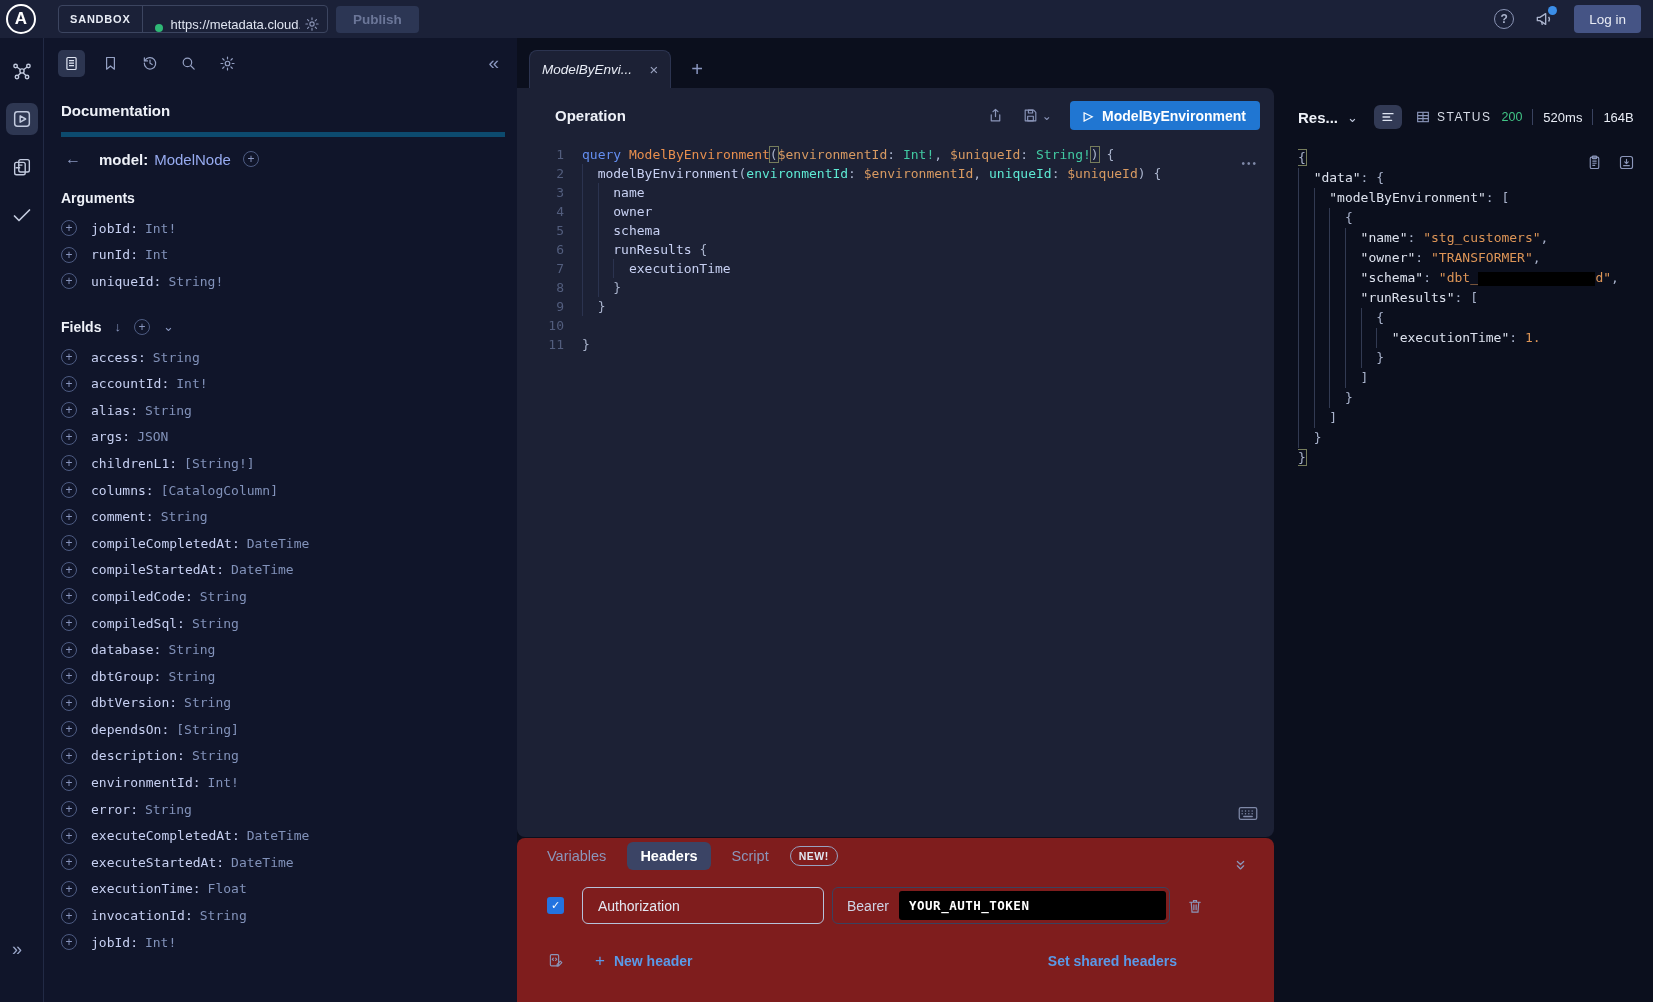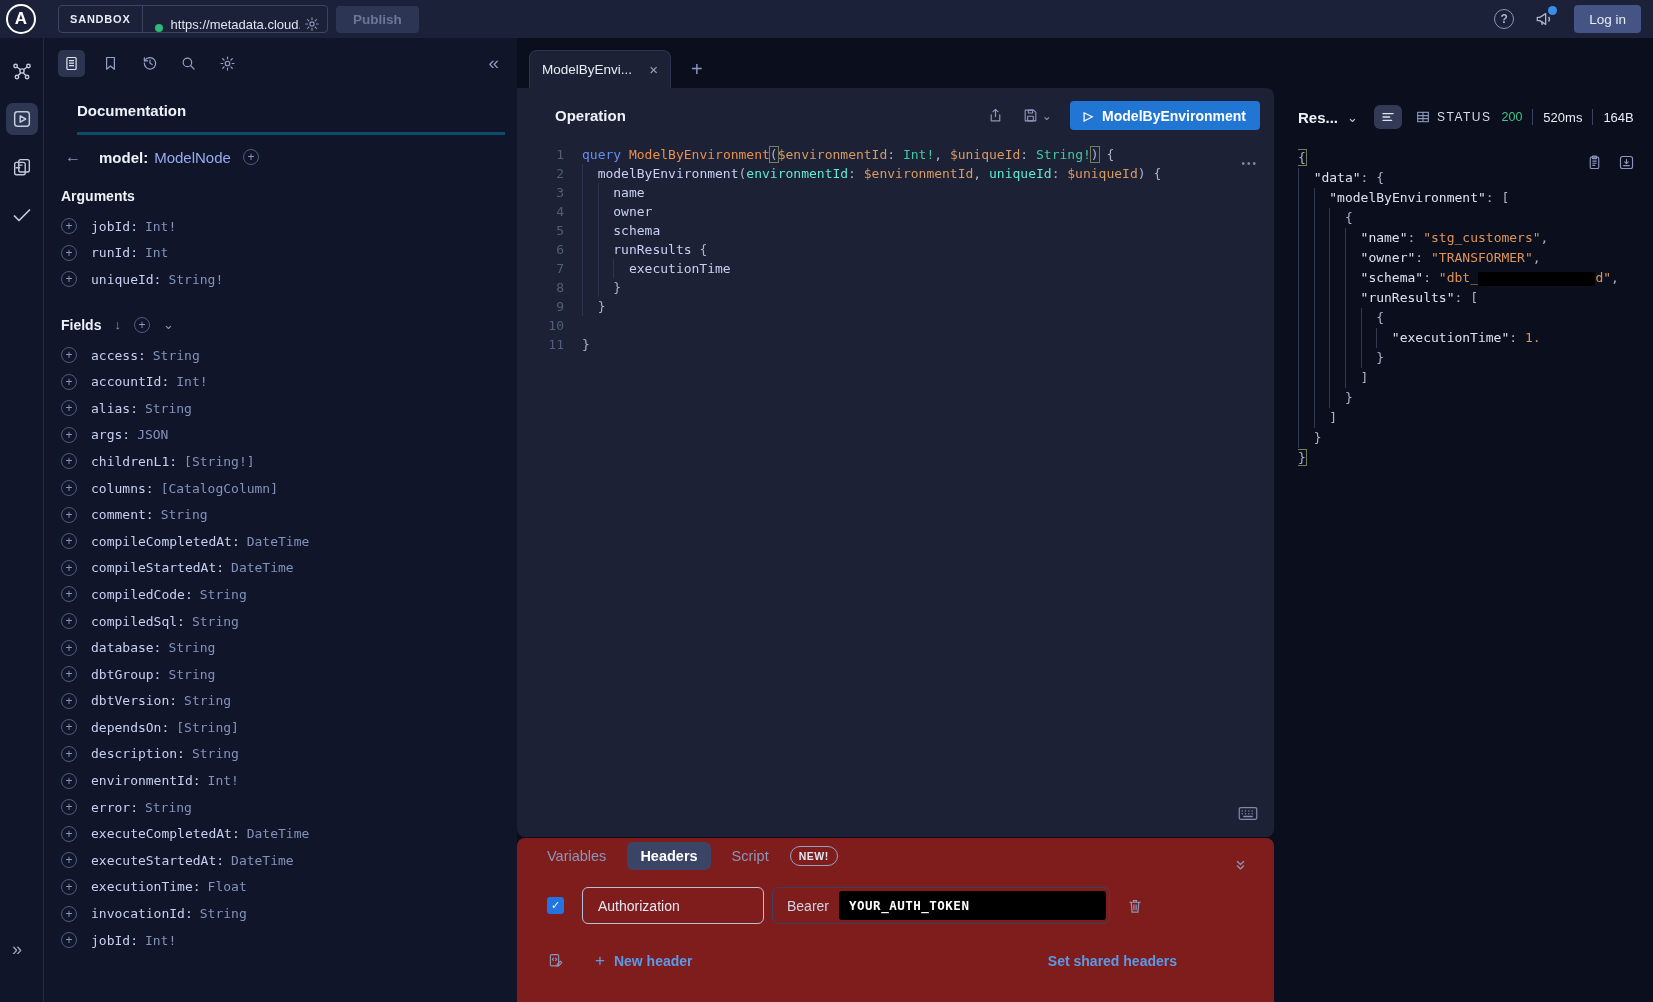--- a/index.html
+++ b/index.html
@@ -51,21 +51,21 @@
   .doc-panel { width:473px; background:#10152a; display:flex; flex-direction:column;
     flex-shrink:0; }
   .doc-toolbar { height:50px; display:flex; align-items:center; padding:0 18px 0 14px;
     gap:12px; flex-shrink:0; }
   .dt-item { width:27px; height:27px; border-radius:5px; color:#95a1c4;
     display:flex; align-items:center; justify-content:center; }
   .dt-item.active { background:#2c3550; color:#dfe5f2; }
   .dt-collapse { margin-left:auto; color:#8a97c0; font-size:19px; }
   .doc-content { flex:1; overflow:hidden; padding:6px 12px 0 17px; }
   .doc-title { font-size:15px; font-weight:bold; color:#eef1f8; padding:8px 0 13px 0;
-    border-bottom:3px solid #0c4a6e;margin-left:16px; }
+    border-bottom:5px solid #0c4a6e; }
   .model-row { display:flex; align-items:center; margin:13px 0 4px 4px; }
   .back-arrow { color:#8a97c0; font-size:16px; width:18px; }
   .model-label { font-size:15px; font-weight:bold; color:#eef1f8; margin-left:16px; }
   .model-type { font-size:15px; color:#97abf0; margin-left:6px; }
   .sec-title { font-size:14px; font-weight:bold; color:#eef1f8; margin:22px 0 9px 0; }
   .cplus { width:16px; height:16px; border:1px solid #4d5b82; border-radius:50%;
     color:#8a97c0; font-size:12px; line-height:14px; text-align:center;
     display:inline-block; flex-shrink:0; }
   .frow2 { display:flex; align-items:center; height:26.6px; }
   .frow2 .fname { margin-left:14px; font-family:"DejaVu Sans Mono", monospace;
@@ -73,21 +73,21 @@
   .frow2 .ftype { margin-left:7px; font-family:"DejaVu Sans Mono", monospace;
     font-size:13px; color:#8292ba; }
   .fields-head { display:flex; align-items:center; gap:13px; margin:24px 0 9px 0; }
   .fields-head .sec-title { margin:0; }
   .mini-ic { color:#8a97c0; font-size:13px; }
   .model-plus { margin-left:12px; }
 
   
   .main { flex:1; display:flex; flex-direction:column; min-width:0; }
   .tabbar { height:50px; display:flex; align-items:flex-end; padding-left:12px;
-    flex-shrink:0; }
+    flex-shrink:0;font-style:italic; }
   .tab { width:142px; height:38px; background:#1c2135; border:1px solid #2c3450;
     border-bottom:none; border-radius:8px 8px 0 0; display:flex; align-items:center;
     padding:0 12px; }
   .tab-label { flex:1; font-size:13.5px; color:#e8ecf5; white-space:nowrap; overflow:hidden; }
   .tab-close { color:#9aa3c0; font-size:15px; margin-left:6px; }
   .tab-plus { margin-left:20px; margin-bottom:9px; color:#8a97c0; font-size:20px; line-height:1; }
 
   .content-row { flex:1; display:flex; min-height:0; }
   .left-col { width:757px; display:flex; flex-direction:column; min-height:0; flex-shrink:0; }
 
@@ -121,21 +121,21 @@
   .ftabs { display:flex; align-items:center; gap:21px; }
   .ftab { font-size:14.5px; color:#8b96ba; }
   .ftab.active { background:#3b4465; color:#fff; font-weight:bold; padding:6px 13px;
     border-radius:6px; }
   .new-badge { border:1.5px solid #98a2c0; border-radius:10px; padding:3px 8px;
     color:#e2e7f2; font-size:10.5px; font-weight:bold; letter-spacing:.5px; }
   .fcollapse { position:absolute; right:26px; top:20px; color:#8b96ba; }
   .hrow { display:flex; align-items:center; margin-top:17px; }
   .chk { width:17px; height:17px; background:#2373e0; border-radius:3px; color:#fff;
     font-size:11px; display:flex; align-items:center; justify-content:center; }
-  .key-box { margin-left:18px; width:182px; height:37px; border:1px solid #b6c2da;
+  .key-box { margin-left:18px; width:242px; height:37px; border:1px solid #b6c2da;
     border-radius:6px; display:flex; align-items:center; padding-left:15px;
     font-size:14px; color:#e4e8f2; }
   .val-box { margin-left:8px; width:338px; height:37px; border:1px solid #39425f;
     border-radius:6px; display:flex; align-items:center; padding-left:14px; gap:10px; }
   .bearer { font-size:14px; color:#cfd5e6; flex-shrink:0; }
   .token { flex:1; margin-right:3px; background:#000; border-radius:3px; color:#fff;
     font-family:"DejaVu Sans Mono", monospace; font-size:12.5px; font-weight:bold;
     letter-spacing:.5px; padding:7px 10px; white-space:nowrap; overflow:hidden; }
   .trash { margin-left:16px; color:#8b96ba; }
   .frow3 { display:flex; align-items:center; margin-top:27px; padding-right:97px; }

